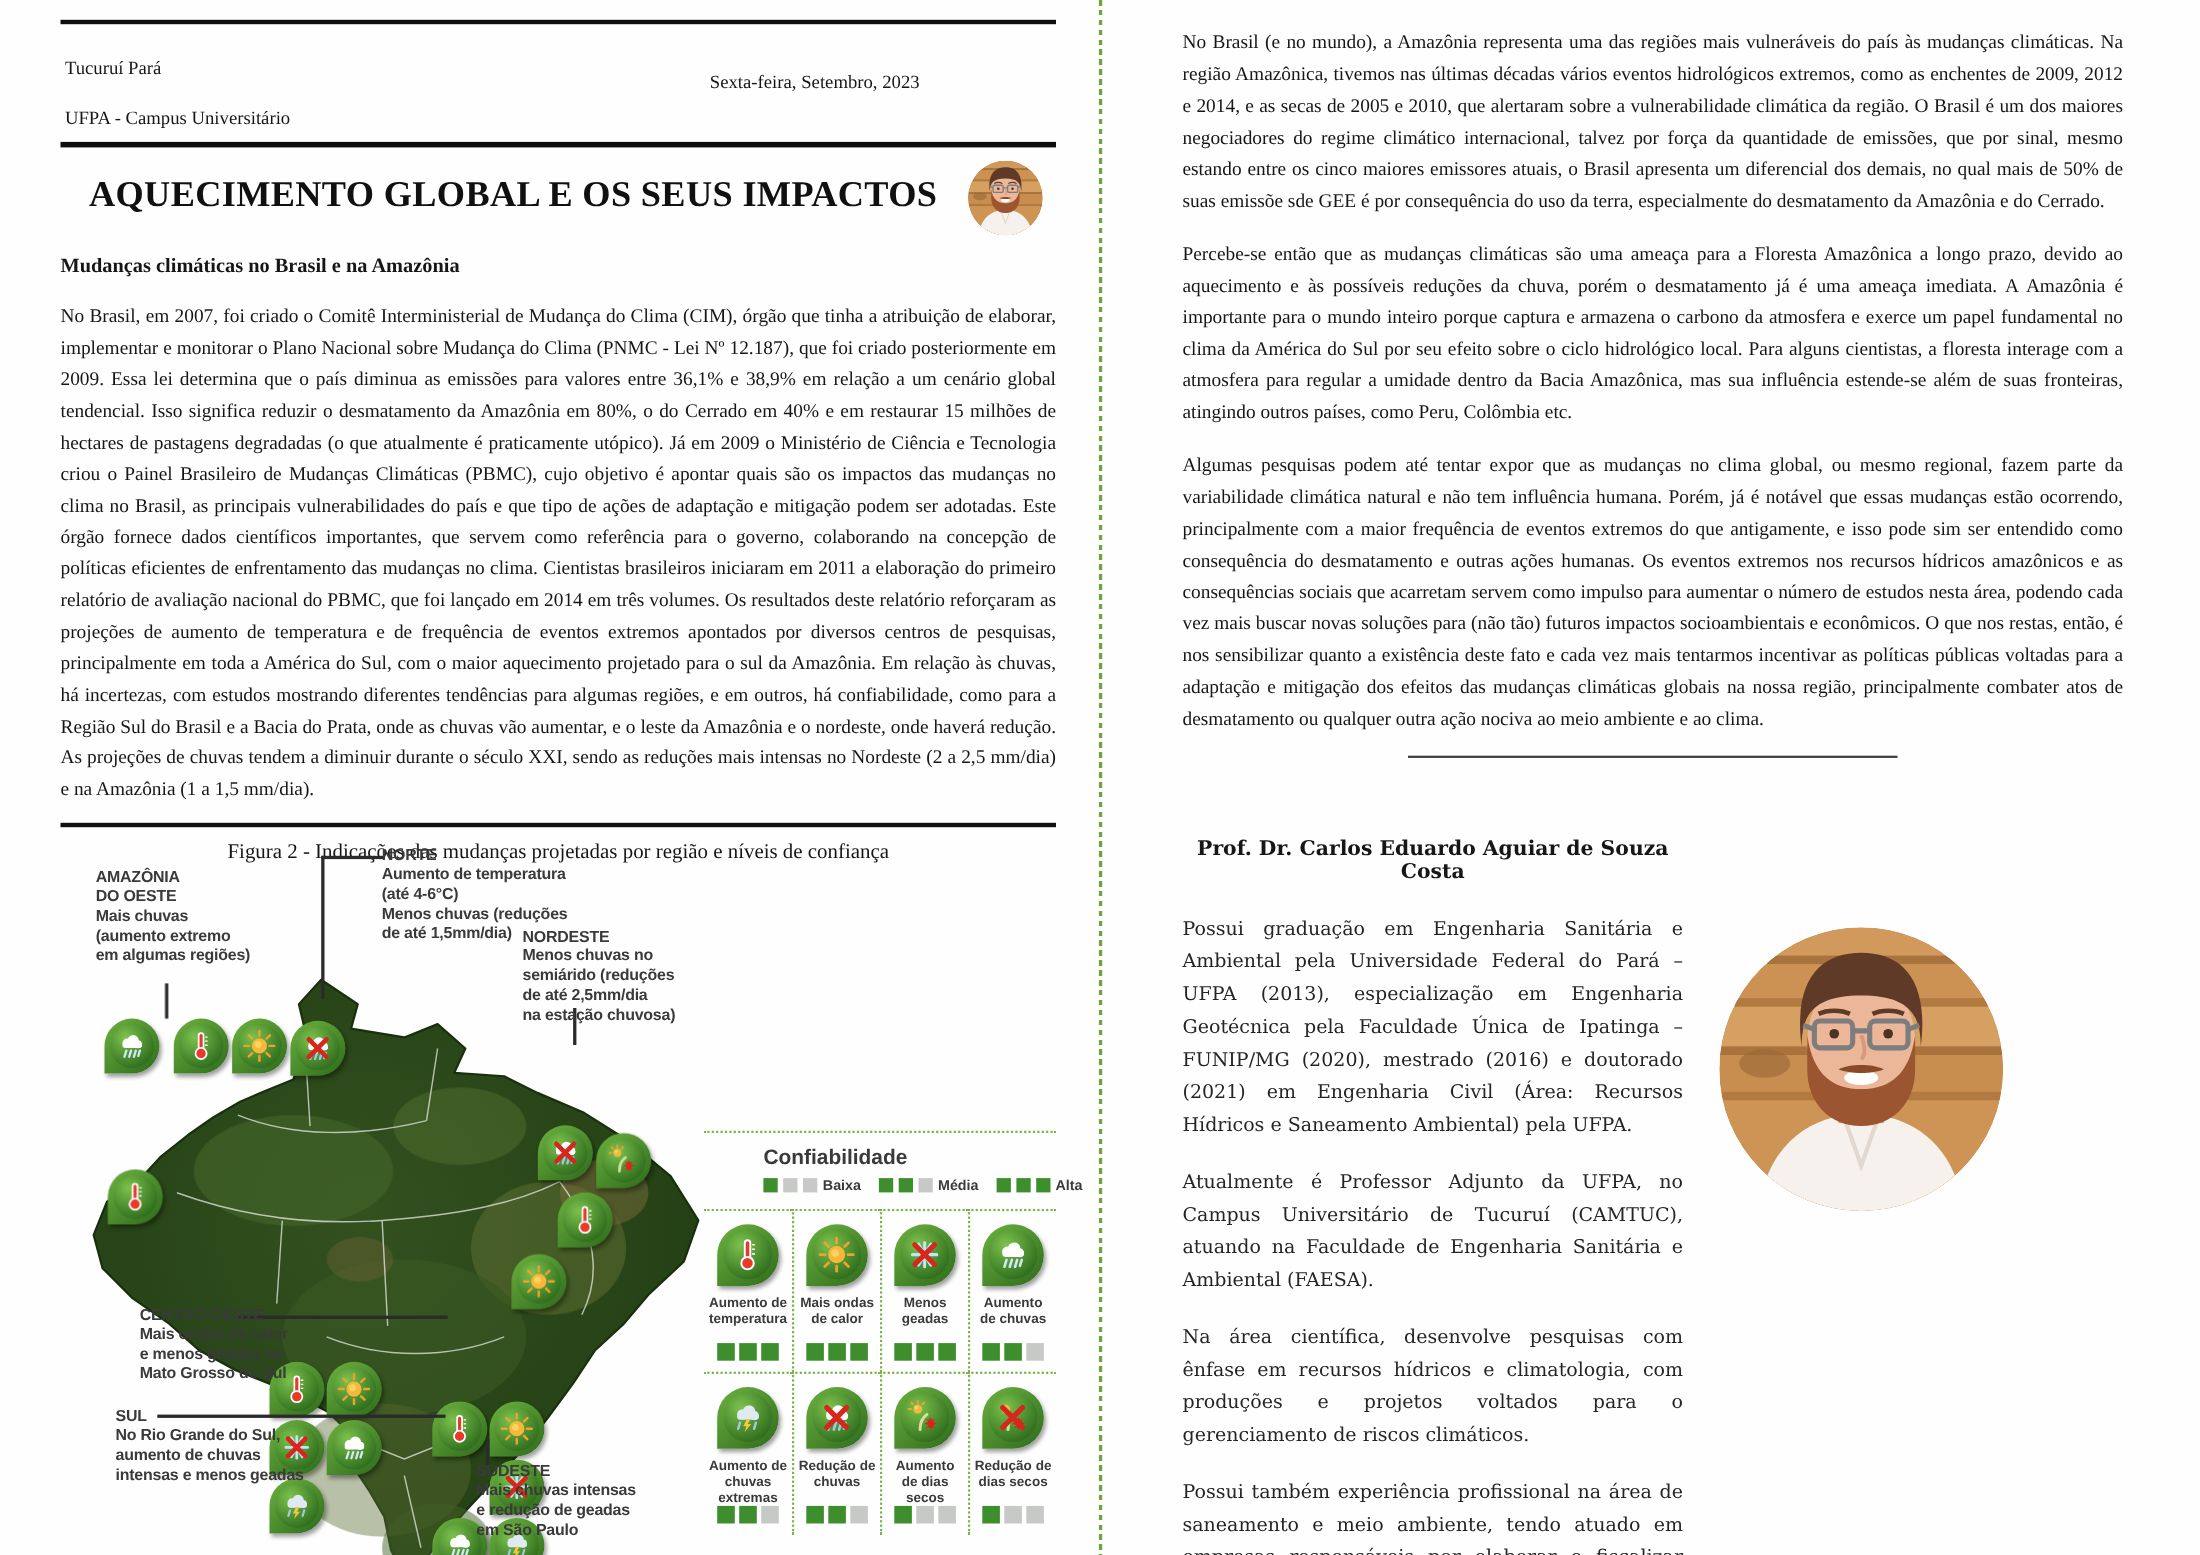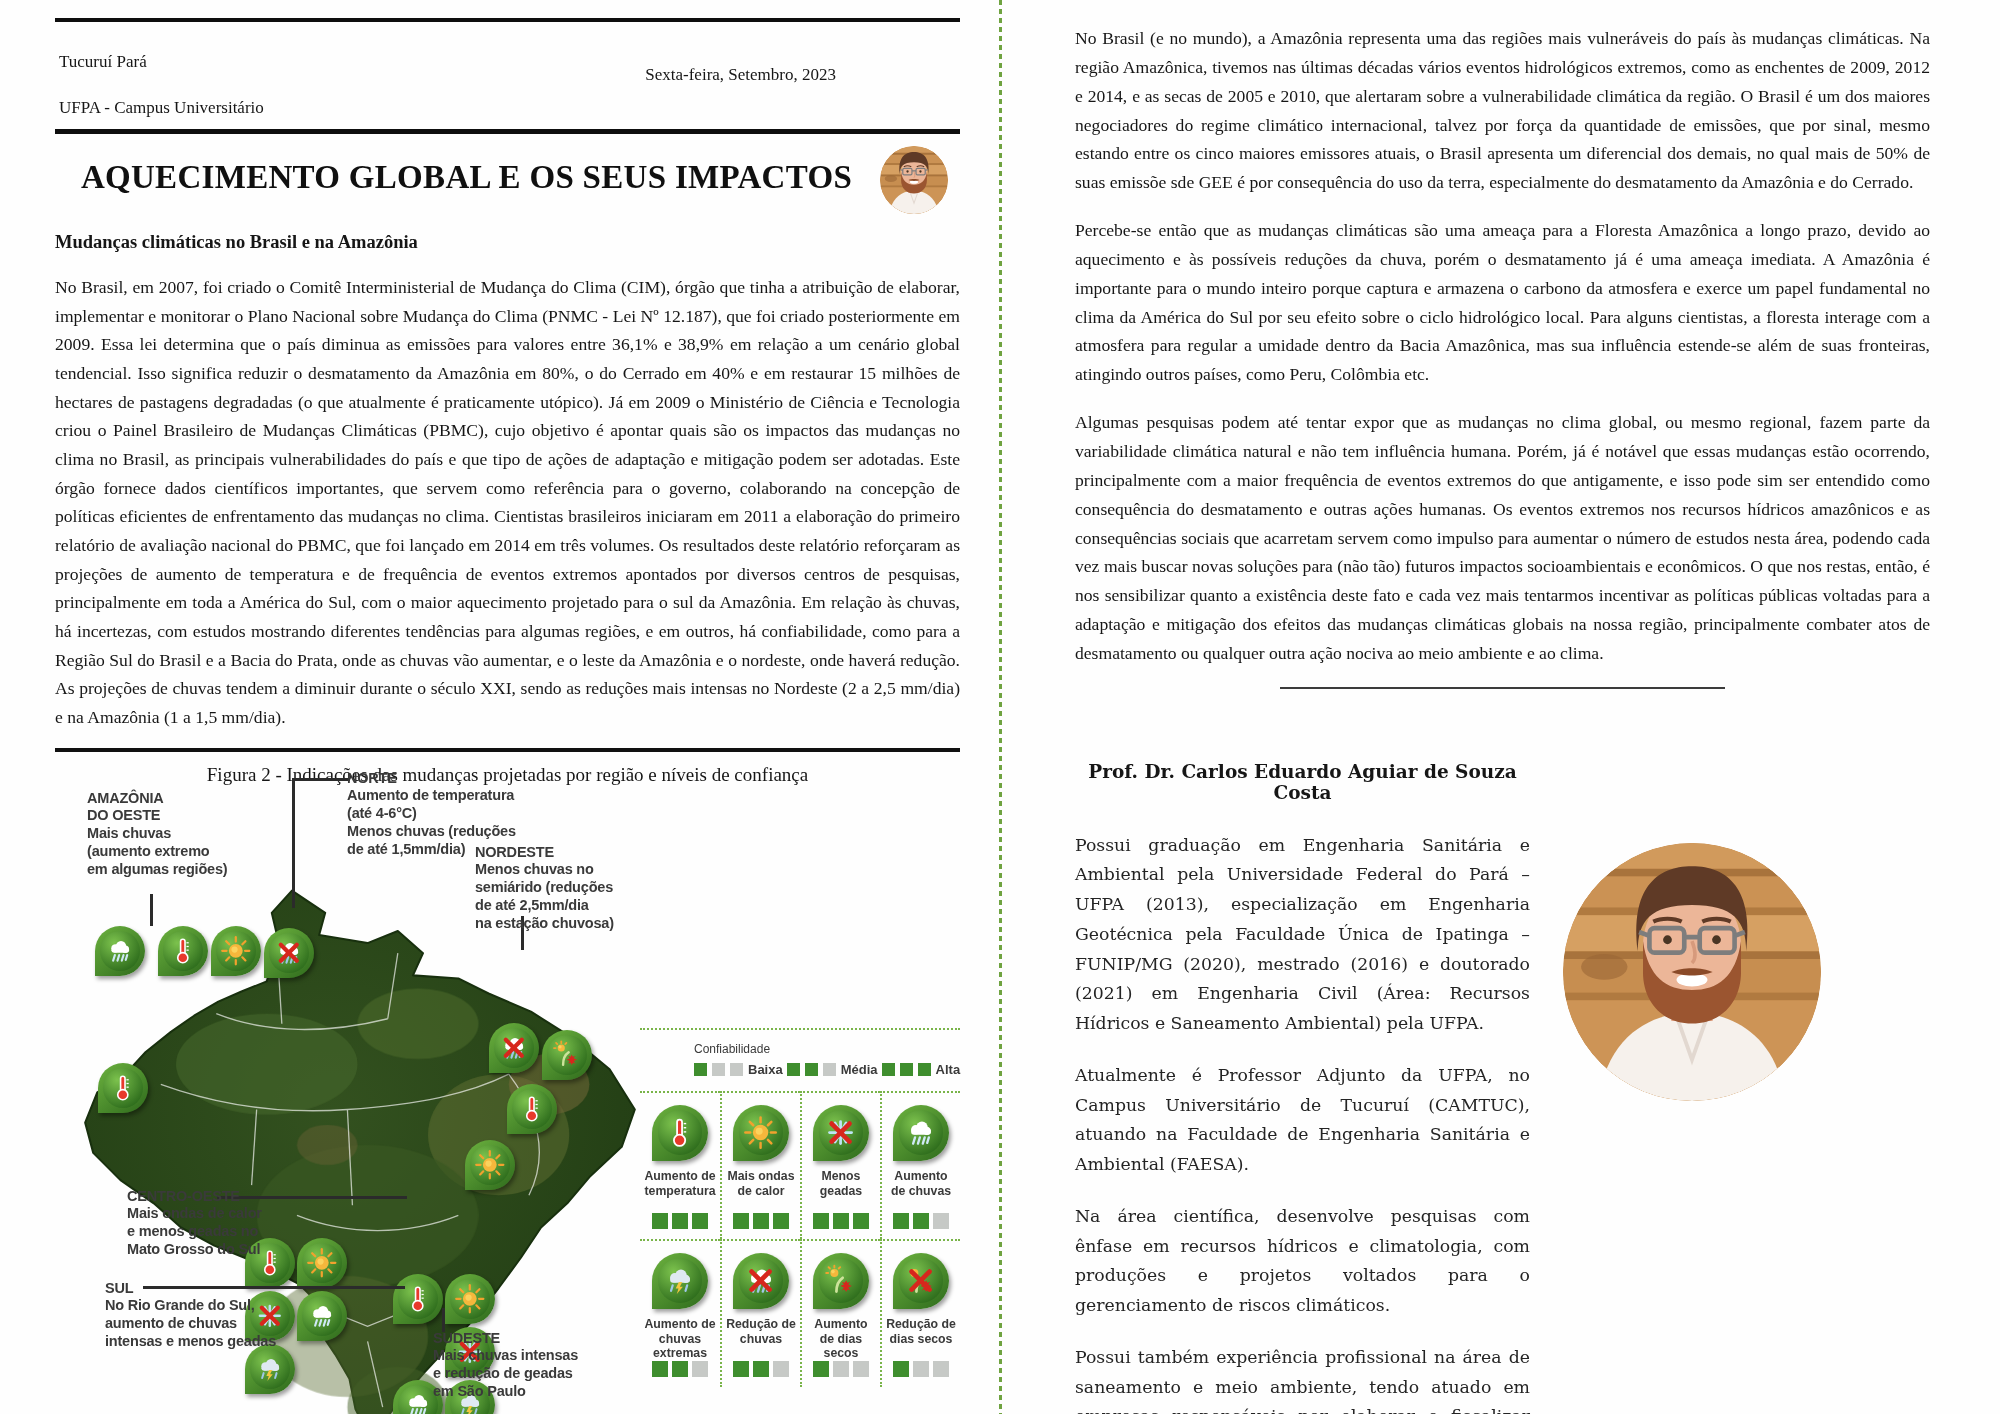--- a/index.html
+++ b/index.html
@@ -34,22 +34,22 @@
   .tile{position:absolute;border-radius:50% 50% 50% 0;
      background:linear-gradient(140deg,#6cb23f,#2e6a1c);box-shadow:2px 3px 4px rgba(0,0,0,.38);
      display:flex;align-items:center;justify-content:center;}
   .tile .inner{width:80%;height:80%;border-radius:50%;
      background:radial-gradient(circle at 35% 30%,#7cc24d,#2f6e1d 78%);
      display:flex;align-items:center;justify-content:center;}
   .tile svg{width:74%;height:74%;}
   
   #legend{position:absolute;left:585px;top:240px;width:320px;height:436px;
      border-top:2px dotted #79b449;font-family:"Liberation Sans",sans-serif;color:#3a3a3a;}
-  .conf-title{font-weight:normal;font-size:12px;margin:12px 0 6px 54px;}
-  .conf-row{display:flex;gap:4px;margin-left:54px;align-items:flex-start;}
+  .conf-title{font-weight:bold;font-size:19px;margin:12px 0 6px 54px;}
+  .conf-row{display:flex;gap:16px;margin-left:54px;align-items:flex-start;}
   .conf-item{display:flex;align-items:center;gap:5px;font-weight:bold;font-size:13px;}
   .sq{width:13px;height:13px;background:#c6c9c6;display:inline-block;}
   .sq.on{background:#3f8e2e;}
   #legend-grid{display:grid;grid-template-columns:repeat(4,1fr);margin-top:14px;}
   .lcell{border-top:2px dotted #79b449;padding:12px 4px 10px 4px;display:flex;flex-direction:column;align-items:center;}
   .lcell+ .lcell{}
   .lcell.vline{border-left:2px dotted #79b449;}
   .lcell .tile{position:relative;width:56px;height:56px;}
   .llabel{font-weight:bold;font-size:12.3px;text-align:center;line-height:1.2;margin-top:8px;min-height:44px;}
   .lsquares{display:flex;gap:4px;}

